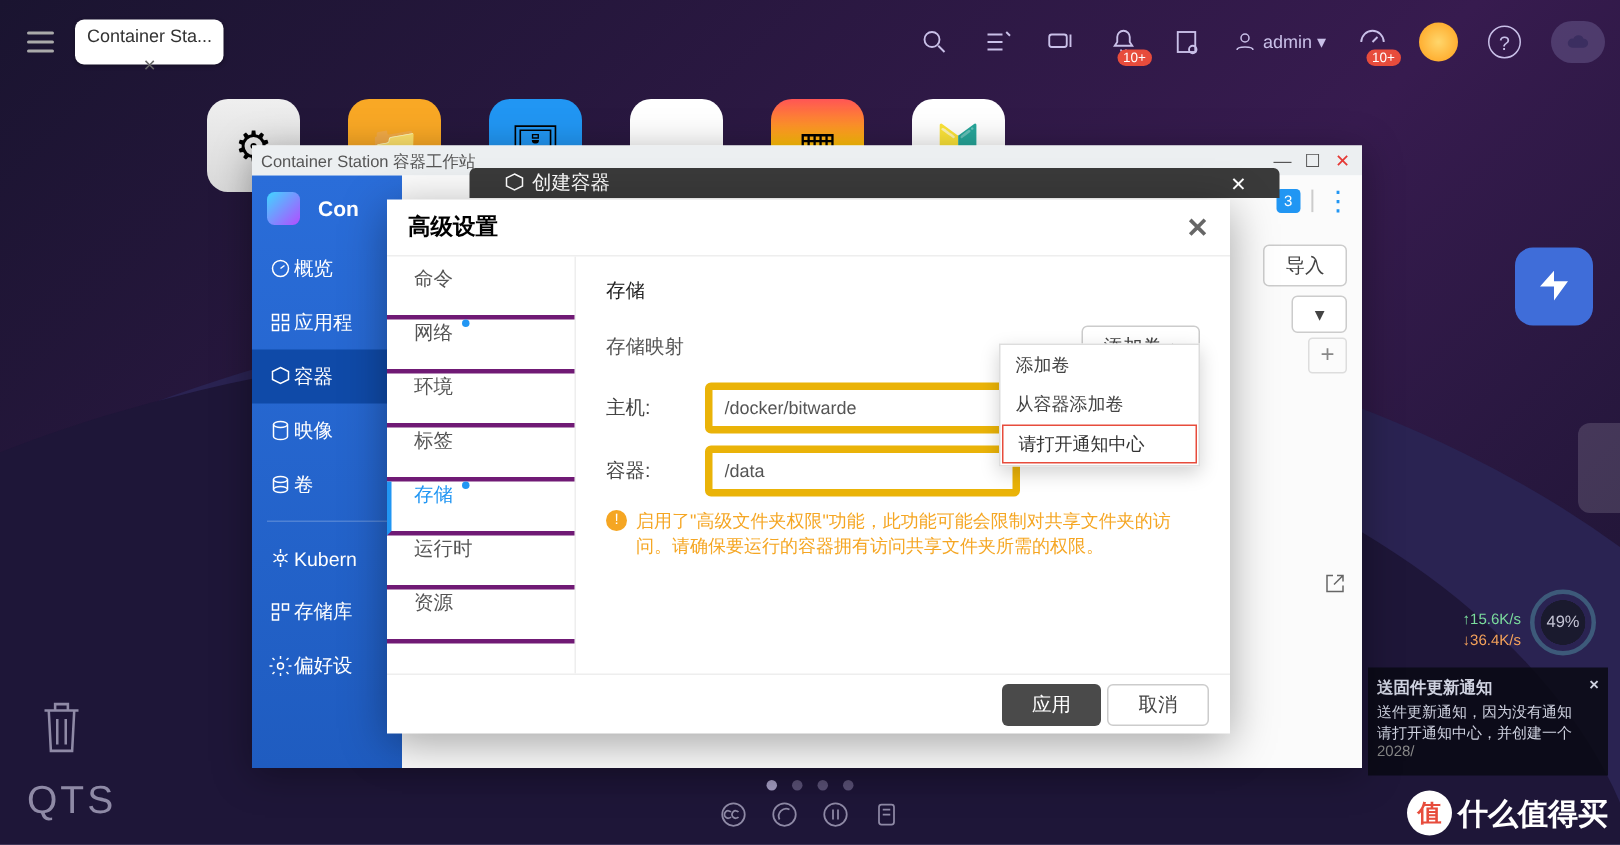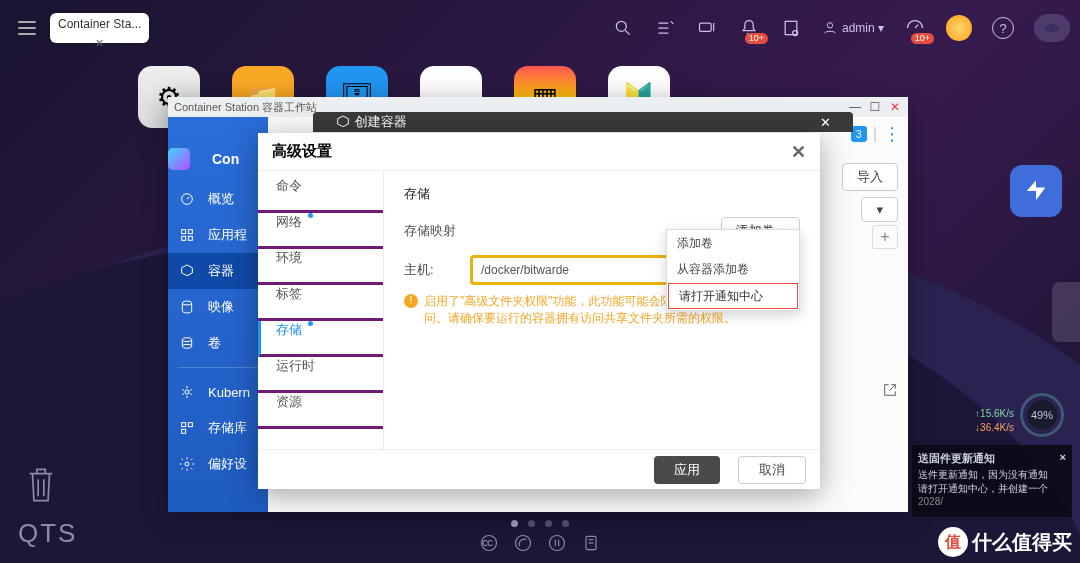--- a/index.html
+++ b/index.html
@@ -33,24 +33,24 @@
   .side-app{position:absolute;top:165px;right:18px;width:52px;height:52px;border-radius:12px;background:#3f6dd9;display:flex;align-items:center;justify-content:center;z-index:2;}
   .side-app svg{width:28px;height:28px;fill:#fff;}
   
   .cs-win{position:absolute;left:168px;top:97px;width:740px;height:415px;background:#fff;box-shadow:0 4px 24px rgba(0,0,0,0.35);z-index:6;}
   .cs-title{height:20px;background:#eceff1;font-size:11px;color:#555;padding:0 6px;display:flex;align-items:center;}
   .cs-title .winctl{margin-left:auto;display:flex;gap:6px;}
   .cs-title .winctl span{width:14px;height:14px;display:flex;align-items:center;justify-content:center;font-size:12px;cursor:pointer;}
   .cs-title .winctl .c{color:#e53935;}
   .cs-body{display:flex;height:calc(100% - 20px);}
   .cs-nav{width:100px;background:linear-gradient(180deg,#2a6dd9,#1f5cc0);color:#fff;font-size:13px;overflow:hidden;}
-  .cs-logo{height:44px;display:flex;align-items:center;gap:22px;margin-top:20px;}
+  .cs-logo{height:44px;display:flex;align-items:center;gap:12px;padding-left:10px;}
   .cs-logo .lg{width:22px;height:22px;border-radius:5px;background:linear-gradient(135deg,#40d6ff,#b24dff);}
   .cs-logo .t{font-weight:600;font-size:14px;}
-  .nav-item{height:36px;display:flex;align-items:center;gap:12px;padding-left:10px;cursor:pointer;}
+  .nav-item{height:36px;display:flex;align-items:center;gap:0;padding-left:10px;cursor:pointer;}
   .nav-item.active{background:#0f4aa8;}
   .nav-item .ni{width:18px;height:18px;display:flex;align-items:center;justify-content:center;}
   .nav-item .ni svg{width:16px;height:16px;fill:none;stroke:#fff;stroke-width:1.5;}
   .nav-sep{height:1px;background:rgba(255,255,255,0.2);margin:6px 10px;}
   .cs-main{flex:1;position:relative;background:#fbfbfb;}
   .right-tools{position:absolute;top:6px;right:6px;display:flex;align-items:center;gap:6px;}
   .rt-badge{background:#2196f3;color:#fff;font-size:10px;width:16px;height:16px;border-radius:3px;display:flex;align-items:center;justify-content:center;}
   .rt-dots{color:#2196f3;font-size:18px;letter-spacing:1px;}
   .btn-outline{border:1px solid #ccc;background:#fff;border-radius:4px;padding:4px 14px;font-size:13px;color:#444;cursor:pointer;display:flex;align-items:center;gap:4px;}
   .imp{position:absolute;top:46px;right:10px;}
@@ -69,29 +69,29 @@
   .m2-body{display:flex;height:278px;}
   .m2-side{width:126px;border-right:1px solid #eee;padding-top:6px;}
   .m2-side .si{height:36px;display:flex;align-items:flex-start;padding-left:18px;font-size:13px;color:#555;cursor:pointer;border-bottom:3px solid #701a75;}
   .m2-side .si.active{color:#2196f3;border-left:3px solid #2196f3;padding-left:15px;}
   .dot{width:5px;height:5px;border-radius:50%;background:#2196f3;margin-left:6px;}
   .m2-pane{flex:1;padding:14px 20px 8px 20px;font-size:13px;color:#333;position:relative;}
   .p-title{font-size:13px;color:#222;margin-bottom:14px;}
   .p-row{display:flex;align-items:center;gap:20px;margin-bottom:10px;}
   .p-sub{color:#555;font-size:13px;}
   .addv{margin-left:auto;}
-  .field{width:210px;height:26px;border:3px solid #eab308;border-radius:4px;padding:12px 8px;font-size:12px;color:#555;}
+  .field{width:210px;height:26px;border:5px solid #eab308;border-radius:4px;padding:12px 8px;font-size:12px;color:#555;}
   .frow{display:flex;align-items:center;gap:18px;margin-bottom:8px;}
   .flabel{width:48px;color:#444;}
   .warn{display:flex;gap:6px;color:#f5a623;font-size:12px;margin-top:8px;line-height:1.4;}
   .warn .wi{width:14px;height:14px;border-radius:50%;background:#f5a623;color:#fff;display:flex;align-items:center;justify-content:center;font-size:10px;flex-shrink:0;margin-top:1px;}
   .dropdown{position:absolute;top:58px;right:20px;width:134px;background:#fff;border:1px solid #ddd;box-shadow:0 4px 12px rgba(0,0,0,0.18);z-index:10;}
   .dropdown .di{height:26px;display:flex;align-items:center;padding:0 10px;font-size:12px;color:#444;cursor:pointer;}
   .dropdown .di.hl{border:1px solid #e74c3c;margin:1px;color:#333;}
-  .m2-foot{height:40px;border-top:1px solid #eee;display:flex;align-items:center;justify-content:flex-end;gap:18px;padding-right:14px;}
+  .m2-foot{height:40px;border-top:1px solid #eee;display:flex;align-items:center;justify-content:flex-end;gap:4px;padding-right:14px;}
   .btn-p{background:#4a4a4a;color:#fff;border:none;border-radius:4px;height:28px;padding:0 20px;font-size:13px;cursor:pointer;}
   .btn-s{background:#fff;color:#444;border:1px solid #ccc;border-radius:4px;height:28px;padding:0 20px;font-size:13px;cursor:pointer;}
   
   .sys{position:absolute;left:18px;bottom:14px;color:#8f8aa6;font-size:26px;letter-spacing:2px;font-weight:300;}
   .trash{position:absolute;left:24px;bottom:56px;width:34px;height:44px;}
   .trash svg{width:34px;height:44px;stroke:#8f8aa6;fill:none;stroke-width:1.2;}
   .pager{position:absolute;bottom:36px;left:50%;transform:translateX(-50%);display:flex;gap:10px;}
   .pager span{width:7px;height:7px;border-radius:50%;background:#5a5176;}
   .pager span.active{background:#a59ec4;}
   .bot-icons{position:absolute;bottom:10px;left:50%;transform:translateX(-50%);display:flex;gap:14px;}
@@ -353,20 +353,24 @@
       <div class="p-row">
         <span class="p-sub">存储映射</span>
         <div class="btn-outline addv">
             <span>添加卷 ▴</span>
           </div>
       </div>
       <div class="frow">
         <span class="flabel">主机:</span>
         <input class="field" value="/docker/bitwarde" style="">
       </div>
+      <div class="frow">
+        <span class="flabel">容器:</span>
+        <input class="field" value="/data" style="">
+      </div>
       <div class="warn">
         <span class="wi">!</span>
         <span>启用了"高级文件夹权限"功能，此功能可能会限制对共享文件夹的访问。请确保要运行的容器拥有访问共享文件夹所需的权限。</span>
       </div>
       <div class="dropdown">
         <div class="di">
             <span>添加卷</span>
           </div>
         <div class="di">
             <span>从容器添加卷</span>

